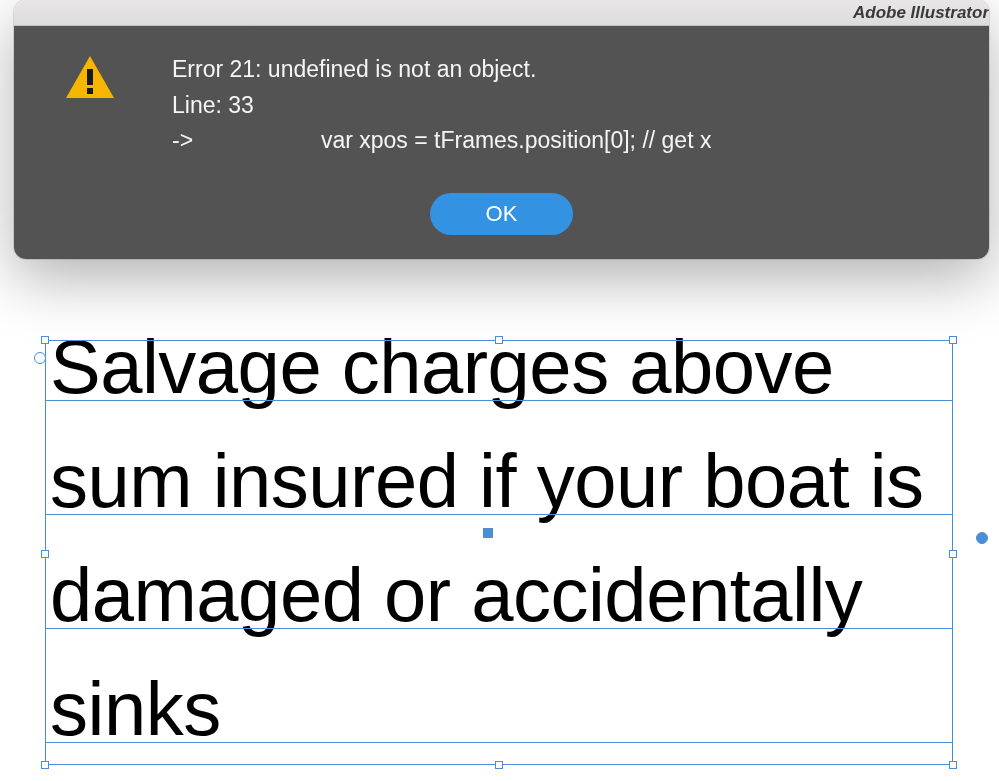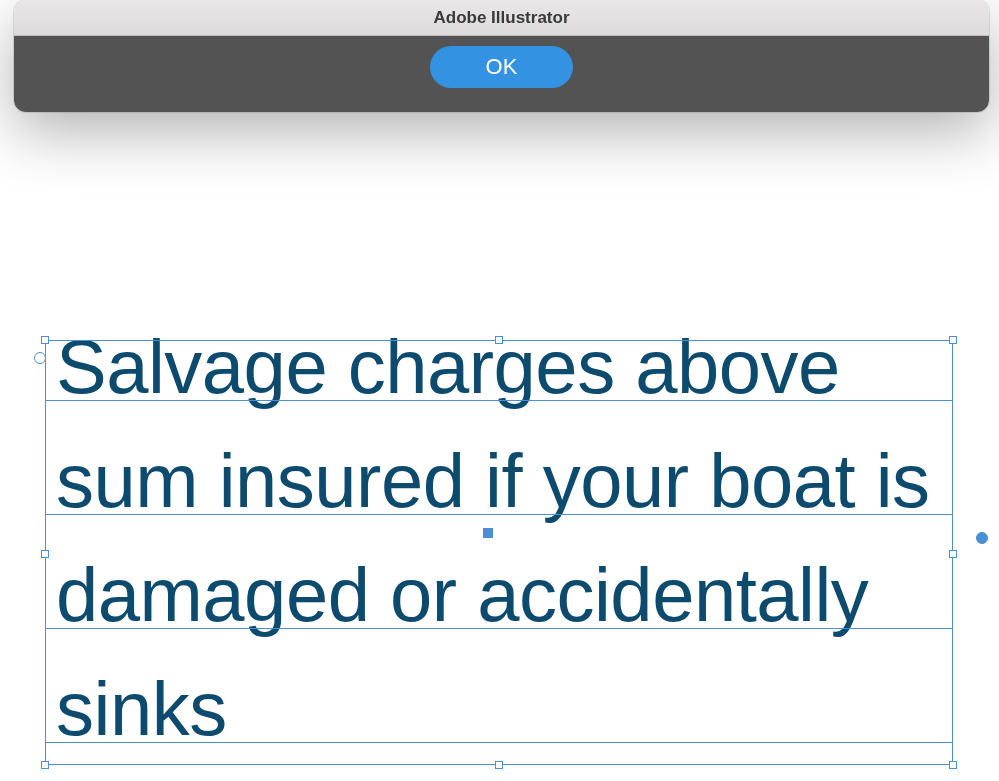--- a/index.html
+++ b/index.html
@@ -22,25 +22,26 @@
       top: 0;
       left: 14px;
       width: 975px;
       border-radius: 12px;
       overflow: hidden;
       box-shadow: 0 20px 60px rgba(0,0,0,0.3), 0 0 0 1px rgba(0,0,0,0.1);
     }
     
     .dialog-titlebar {
       background: linear-gradient(to bottom, #e8e6e6, #dddbdb);
-      height: 36px;
+      height: 26px;
       display: flex;
       align-items: center;
-      justify-content: center;
+      justify-content: flex-end;
       border-bottom: 1px solid #c0bebe;
+      font-style: italic;
     }
     
     .dialog-title {
       font-size: 17px;
       font-weight: 600;
       color: #3a3a3a;
     }
     
     .dialog-body {
       background: #535353;
@@ -94,25 +95,25 @@
       width: 930px;
     }
     
     .text-frame {
       position: relative;
     }
     
     .selected-text {
       font-size: 76px;
       line-height: 1.5;
-      color: #0c4a6e;
+      color: #000000;
       font-family: -apple-system, BlinkMacSystemFont, "Segoe UI", sans-serif;
       font-weight: 400;
       letter-spacing: -0.5px;
-      padding-left: 11px;
+      padding-left: 5px;
     }
     
     .baseline {
       position: absolute;
       left: 0;
       width: 908px;
       height: 1px;
       background: #4a8fd6;
     }
     
@@ -150,20 +151,34 @@
       pointer-events: none;
     }
   </style>
 </head>
 <body>
 
 <div class="dialog-window">
   <div class="dialog-titlebar">
     <span class="dialog-title">Adobe Illustrator</span>
   </div>
+  <div class="dialog-body">
+    <span class="warning-icon">
+      <svg width="52" height="48" viewBox="0 0 52 48">
+        <path d="M 26 2 L 50 44 L 2 44 Z" fill="#f7b500" stroke="none"></path>
+        <rect x="23" y="15" width="6" height="16" fill="#1a1a1a"></rect>
+        <rect x="23" y="34" width="6" height="6" fill="#1a1a1a"></rect>
+      </svg>
+    </span>
+    <div class="error-content">
+      <span class="error-line">Error 21: undefined is not an object.</span>
+      <span class="error-line">Line: 33</span>
+      <span class="error-line">-&gt;                    var xpos = tFrames.position[0]; // get x</span>
+    </div>
+  </div>
   <div class="dialog-footer">
     <button class="ok-button">OK</button>
   </div>
 </div>
 
 <div class="canvas-area">
   <div class="text-frame">
 
     <div class="bounding-box" style="top:30px; left:0; width:908px; height:425px;"></div>
 

